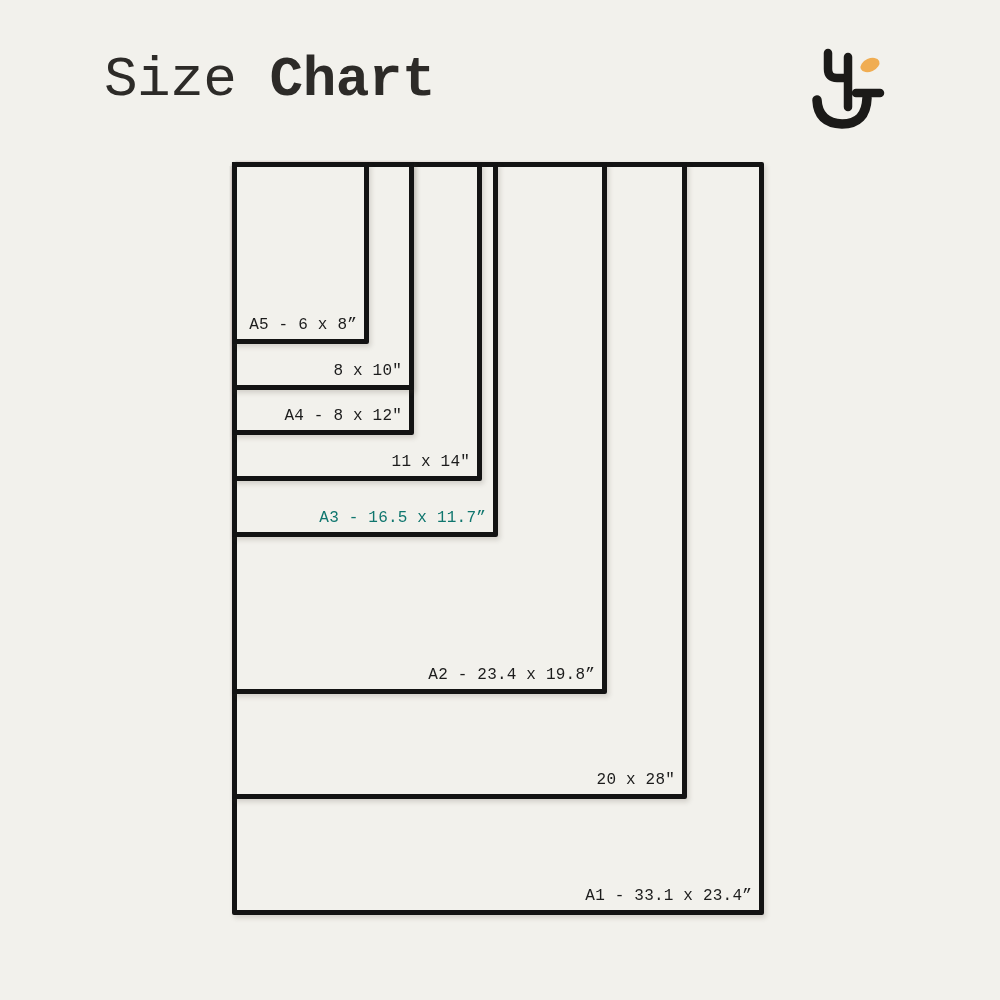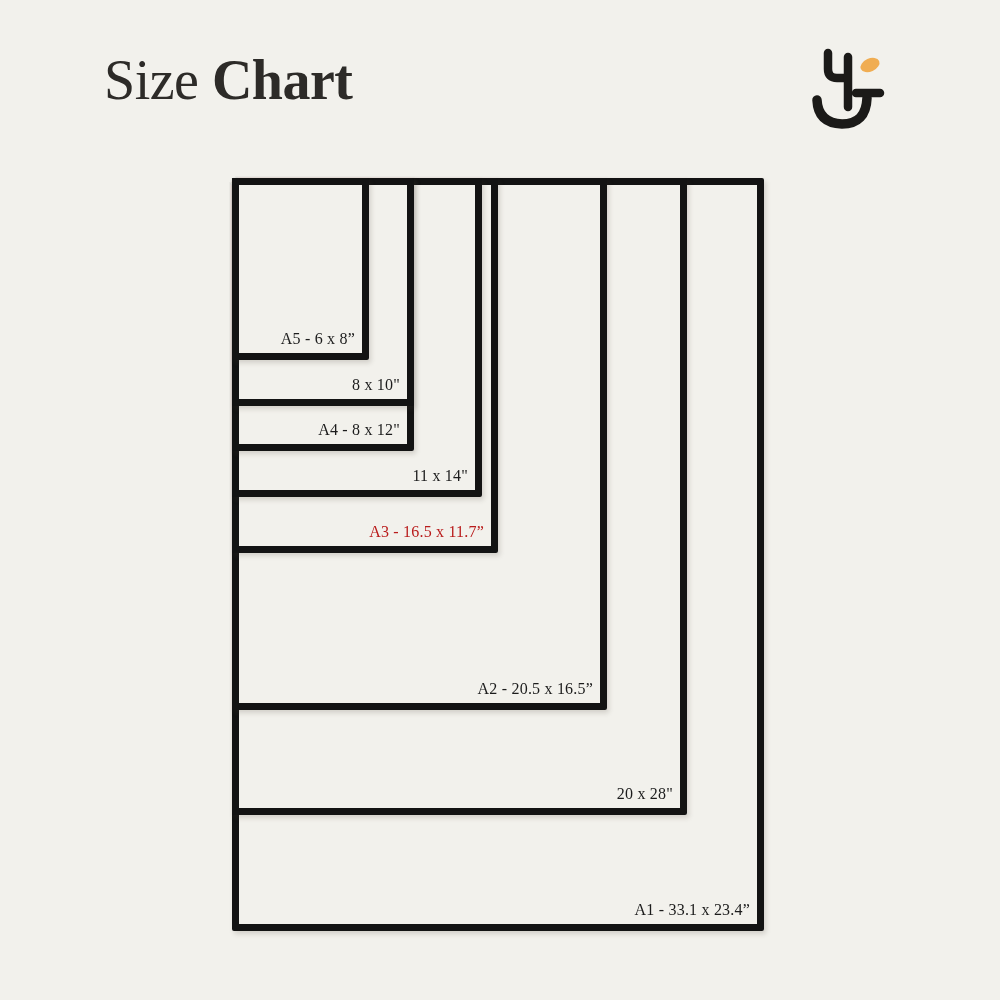--- a/index.html
+++ b/index.html
@@ -1,33 +1,32 @@
 <!DOCTYPE html>
 <html><head>
 <meta charset="utf-8">
 <style>
   html,body{margin:0;padding:0;background:#f2f1ec;}
   .canvas{
     position:relative;width:908px;height:1000px;background:#f2f1ec;
-    font-family:Liberation Serif, serif;overflow:hidden;
+    font-family:Liberation Mono, monospace;overflow:hidden;
   }
   .page-title{
     position:absolute;left:104px;top:52px;margin:0;line-height:1;
     font-size:56px;letter-spacing:-0.5px;color:#2d2b28;font-weight:400;
     white-space:nowrap;
   }
   .page-title .bold{font-weight:700;}
   .logo{position:absolute;left:800px;top:38px;width:100px;height:100px;}
   .diagram{position:absolute;left:0;top:0;width:1000px;height:1000px;}
   .size-rect{
     position:absolute;box-sizing:border-box;
-    border:7px solid #d946ef;border-radius:2px;
+    border:5px solid #d946ef;border-radius:2px;
     box-shadow:2px 3px 5px rgba(70,62,48,0.18);
     background:transparent;
-    margin-top:16px;
   }
   .size-label{
     position:absolute;right:7px;bottom:4px;
     font-size:16px;line-height:1.25;color:#1c1c1c;
     letter-spacing:0.2px;white-space:nowrap;
   }
 </style>
 </head>
 <body>
 
@@ -44,24 +43,24 @@
   </svg>
 
   <div class="diagram">
       <div class="size-rect" style="left: 232px; top: 162px; width: 532px; height: 753px; border-color: rgb(19, 19, 19); text-align: right;">
         <span class="size-label" style="color: rgb(28, 28, 28);">A1 - 33.1 x 23.4”</span>
       </div>
       <div class="size-rect" style="left: 232px; top: 162px; width: 455px; height: 637px; border-color: rgb(19, 19, 19);">
         <span class="size-label" style="color: rgb(28, 28, 28);">20 x 28"</span>
       </div>
       <div class="size-rect" style="left: 232px; top: 162px; width: 375px; height: 532px; border-color: rgb(19, 19, 19);">
-        <span class="size-label" style="color: rgb(28, 28, 28);">A2 - 20.5 x 16.5”</span>
+        <span class="size-label" style="color: rgb(28, 28, 28);">A2 - 23.4 x 19.8”</span>
       </div>
       <div class="size-rect" style="left: 232px; top: 162px; width: 266px; height: 375px; border-color: rgb(19, 19, 19);">
-        <span class="size-label" style="color: #b91c1c;">A3 - 16.5 x 11.7”</span>
+        <span class="size-label" style="color: #0f766e;">A3 - 16.5 x 11.7”</span>
       </div>
       <div class="size-rect" style="left: 232px; top: 162px; width: 250px; height: 319px; border-color: rgb(19, 19, 19);">
         <span class="size-label" style="color: rgb(28, 28, 28);">11 x 14"</span>
       </div>
       <div class="size-rect" style="left: 232px; top: 162px; width: 182px; height: 273px; border-color: rgb(19, 19, 19);">
         <span class="size-label" style="color: rgb(28, 28, 28);">A4 - 8 x 12"</span>
       </div>
       <div class="size-rect" style="left: 232px; top: 162px; width: 182px; height: 228px; border-color: rgb(19, 19, 19);">
         <span class="size-label" style="color: rgb(28, 28, 28);">8 x 10"</span>
       </div>

